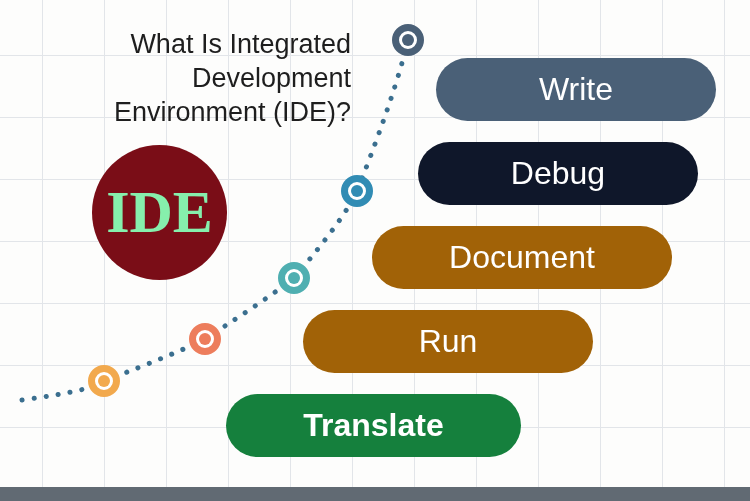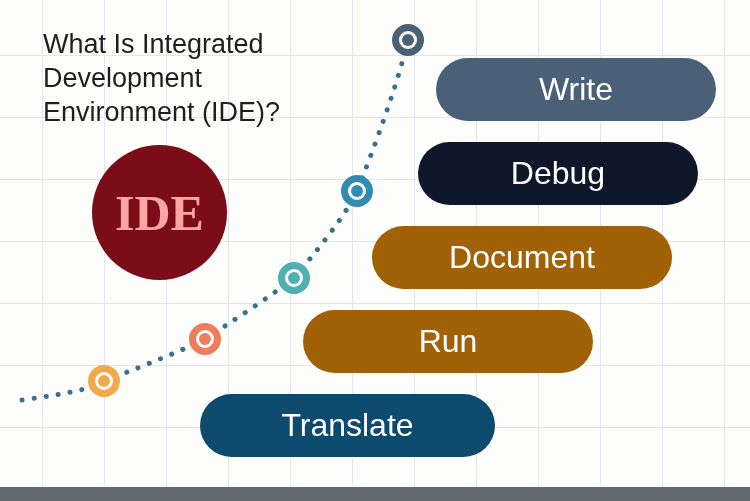--- a/index.html
+++ b/index.html
@@ -16,59 +16,59 @@
     inset: 0;
     background-image:
       linear-gradient(to right, #e2e5e9 1px, transparent 1px),
       linear-gradient(to bottom, #e2e5e9 1px, transparent 1px);
     background-size: 62px 62px;
     background-position: -20px -7px;
   }
   .title {
     position: absolute;
     top: 28px;
-    left: 43px;
+    left: 51px;
     width: 300px;
-    text-align: left;
+    text-align: right;
     font-size: 27px;
     color: #1e1e1e;
     line-height: 1.25;
   }
   .ide-circle {
     position: absolute;
     left: 92px;
     top: 145px;
     width: 135px;
     height: 135px;
     border-radius: 50%;
     background: #7a0d17;
-    color: #fca5a5;
+    color: #86efac;
     font-family: "Times New Roman", Times, serif;
     font-weight: bold;
-    font-size: 50px;
+    font-size: 60px;
     display: flex;
     align-items: center;
     justify-content: center;
     letter-spacing: 0px;
   }
   .pill {
     position: absolute;
     height: 63px;
     border-radius: 34px;
     display: flex;
     align-items: center;
     justify-content: center;
     color: #fff;
     font-size: 32px;
   }
   .pill-write     { left: 436px; top: 58px;  width: 280px; background: #4a6077; }
   .pill-debug     { left: 418px; top: 142px; width: 280px; background: #0f172a; }
   .pill-document  { left: 372px; top: 226px; width: 300px; background: #a16207; }
   .pill-run       { left: 303px; top: 310px; width: 290px; background: #a16207; }
-  .pill-translate { left: 200px; top: 394px; width: 295px; background: #0c4a6e; }
+  .pill-translate { left: 226px; top: 394px; width: 295px; background: #15803d; font-weight: bold; }
 
   .node {
     position: absolute;
     width: 32px;
     height: 32px;
     border-radius: 50%;
     background: #fff;
     display:flex;
     align-items:center;
     justify-content:center;

